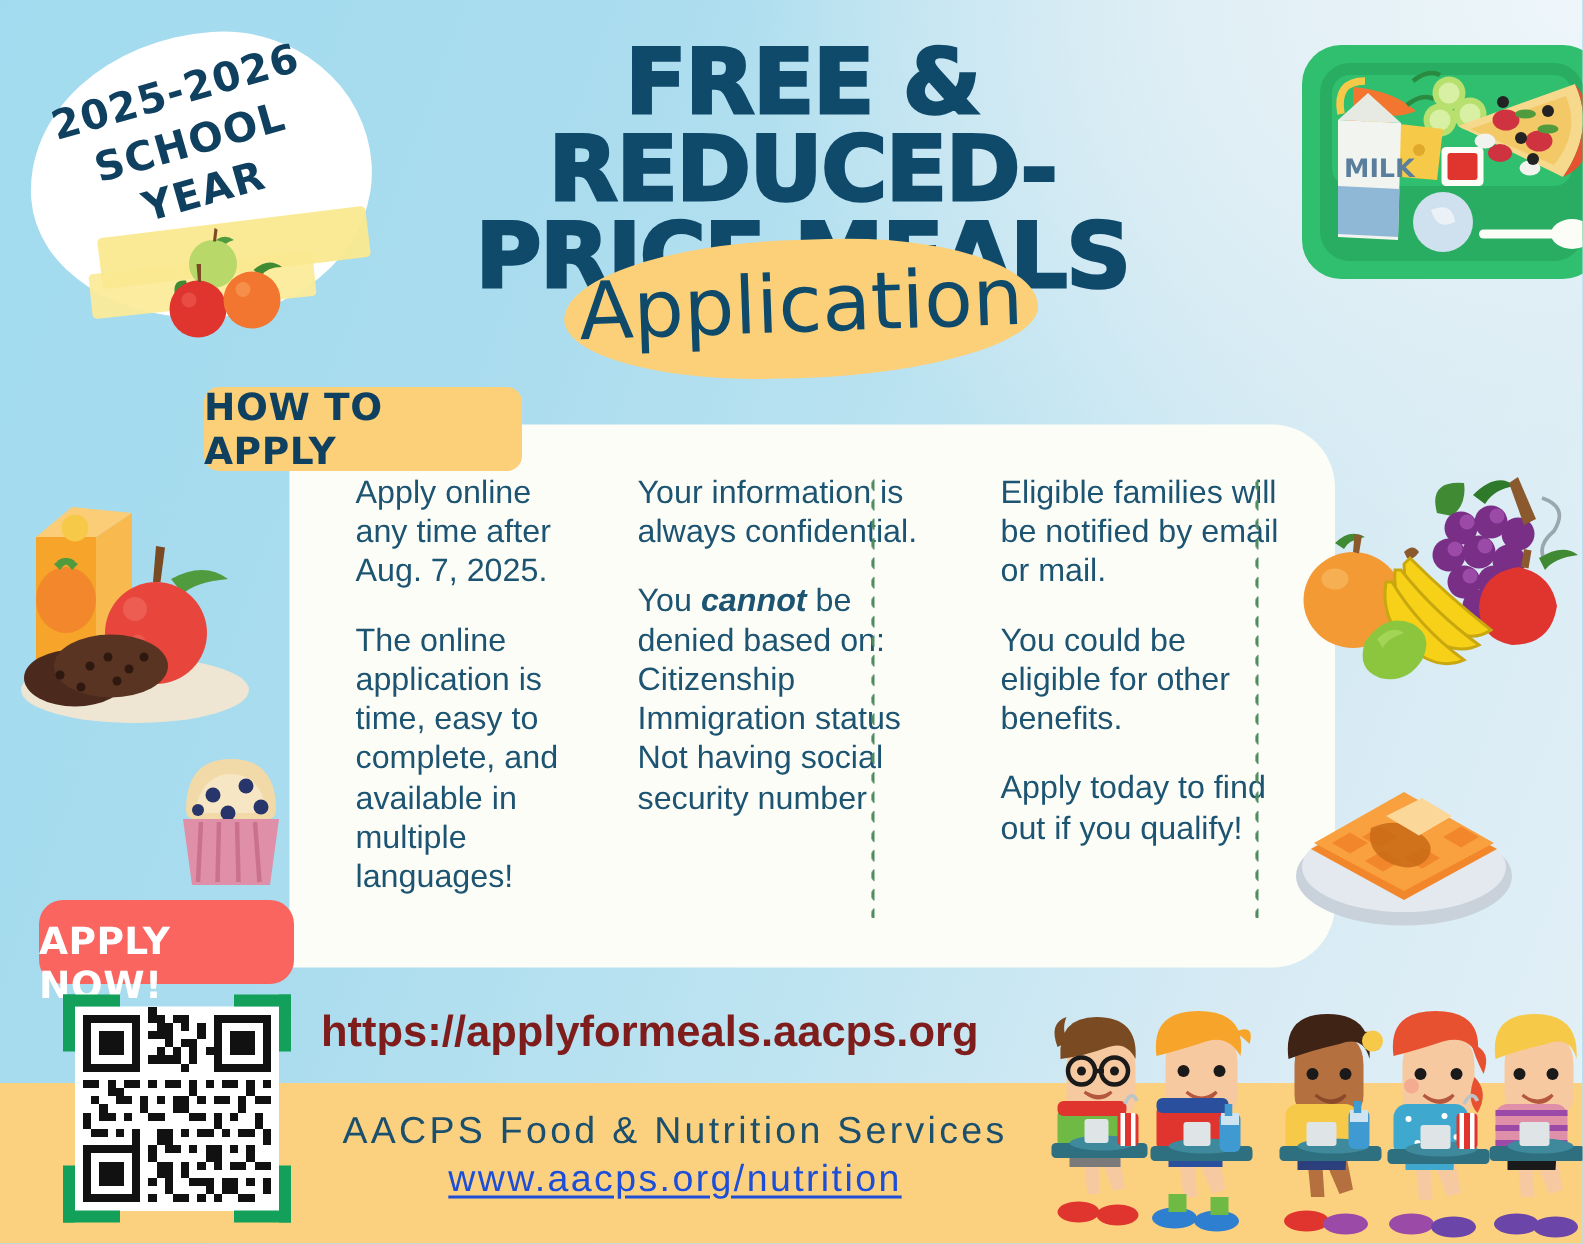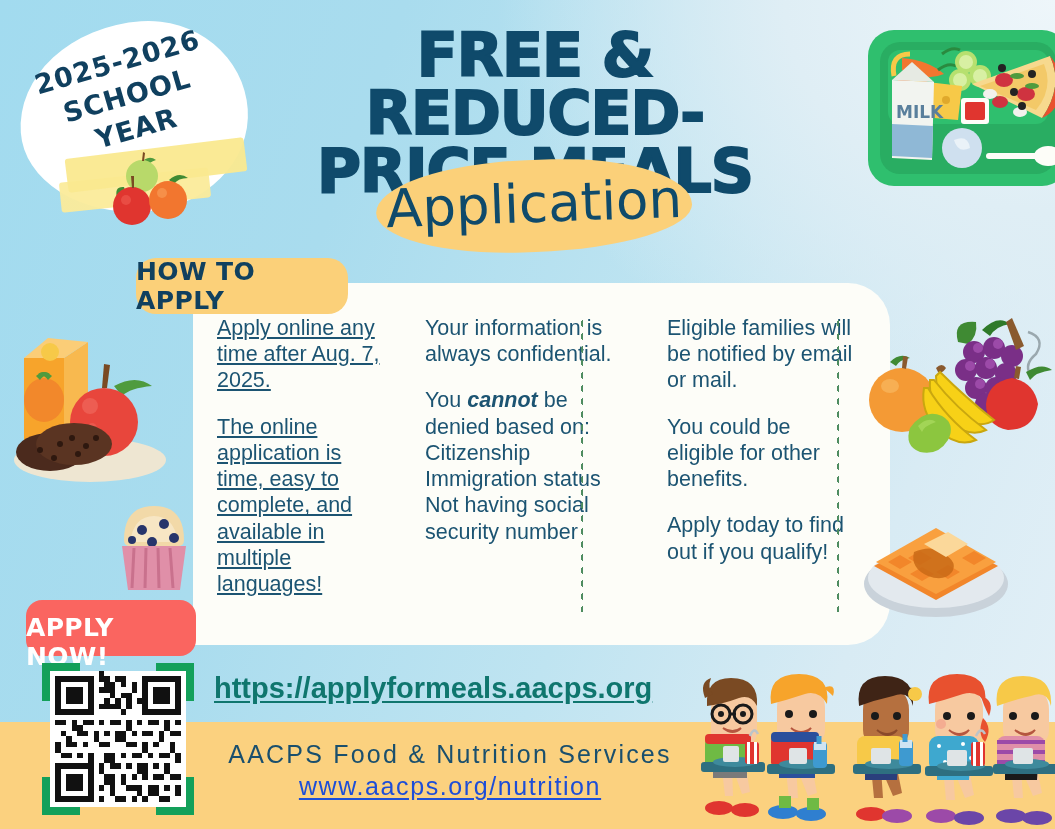--- a/index.html
+++ b/index.html
@@ -88,21 +88,21 @@
     font-family:"DejaVu Sans", sans-serif;
     font-size:53px;
     line-height:1.35;
     transform:rotate(-2deg);
   }
 
   
   .how-badge {
     position:absolute; left:136px; top:258px; width:212px; height:56px;
     background:#fbd079;
-    border-radius:20px;
+    border-radius:10px;
     display:flex; align-items:center; justify-content:center;
     z-index:4;
   }
   .how-badge span {
     color:#10405f; font-weight:bold; font-size:25px;
     font-family:"DejaVu Sans", sans-serif;
     letter-spacing:.4px; text-transform:uppercase;
   }
 
   
@@ -117,21 +117,21 @@
     display:flex;
     padding:32px 0 0 0;
   }
   .col {
     flex:0 0 auto;
     color:#1c5472;
     font-size:21.5px;
     line-height:1.22;
     font-family:"Liberation Sans", sans-serif;
   }
-  .col1 { width:200px; padding-left:24px;text-decoration:underline; }
+  .col1 { width:200px; padding-left:44px; }
   .col2 { width:238px; padding-left:32px; }
   .col3 { width:225px; padding-left:36px; }
   .col p { margin-bottom:20px; }
   .col p:last-child { margin-bottom:0; }
   .col b { font-weight:bold; font-style:italic; }
 
   .divider {
     position:absolute; top:34px; width:4px; height:295px;
     background-image:radial-gradient(#4e8c60 42%, rgba(0,0,0,0) 44%);
     background-size:9px 13px;
@@ -164,22 +164,22 @@
   .qr-frame i.tl { left:0; top:0; border-right:none; border-bottom:none; }
   .qr-frame i.tr { right:0; top:0; border-left:none; border-bottom:none; }
   .qr-frame i.bl { left:0; bottom:0; border-right:none; border-top:none; }
   .qr-frame i.br { right:0; bottom:0; border-left:none; border-top:none; }
   .qr-code { position:absolute; left:8px; top:8px; width:136px; height:136px; background:#fff; }
   .qr-code svg { display:block; }
 
   
   .main-url {
     position:absolute; left:214px; top:672px; width:470px;
-    color:#0f766e; font-weight:bold; font-size:29px;
-    text-decoration:underline; text-underline-offset:3px;
+    color:#7f1d1d; font-weight:bold; font-size:29px;
+    text-underline-offset:3px;
     font-family:"Liberation Sans", sans-serif;
     z-index:6;
   }
   .footer-org {
     position:absolute; left:200px; top:740px; width:500px;
     text-align:center; color:#1a4f6d; font-size:25px;
     letter-spacing:2.2px; z-index:6;
   }
   .footer-web {
     position:absolute; left:200px; top:772px; width:500px;

